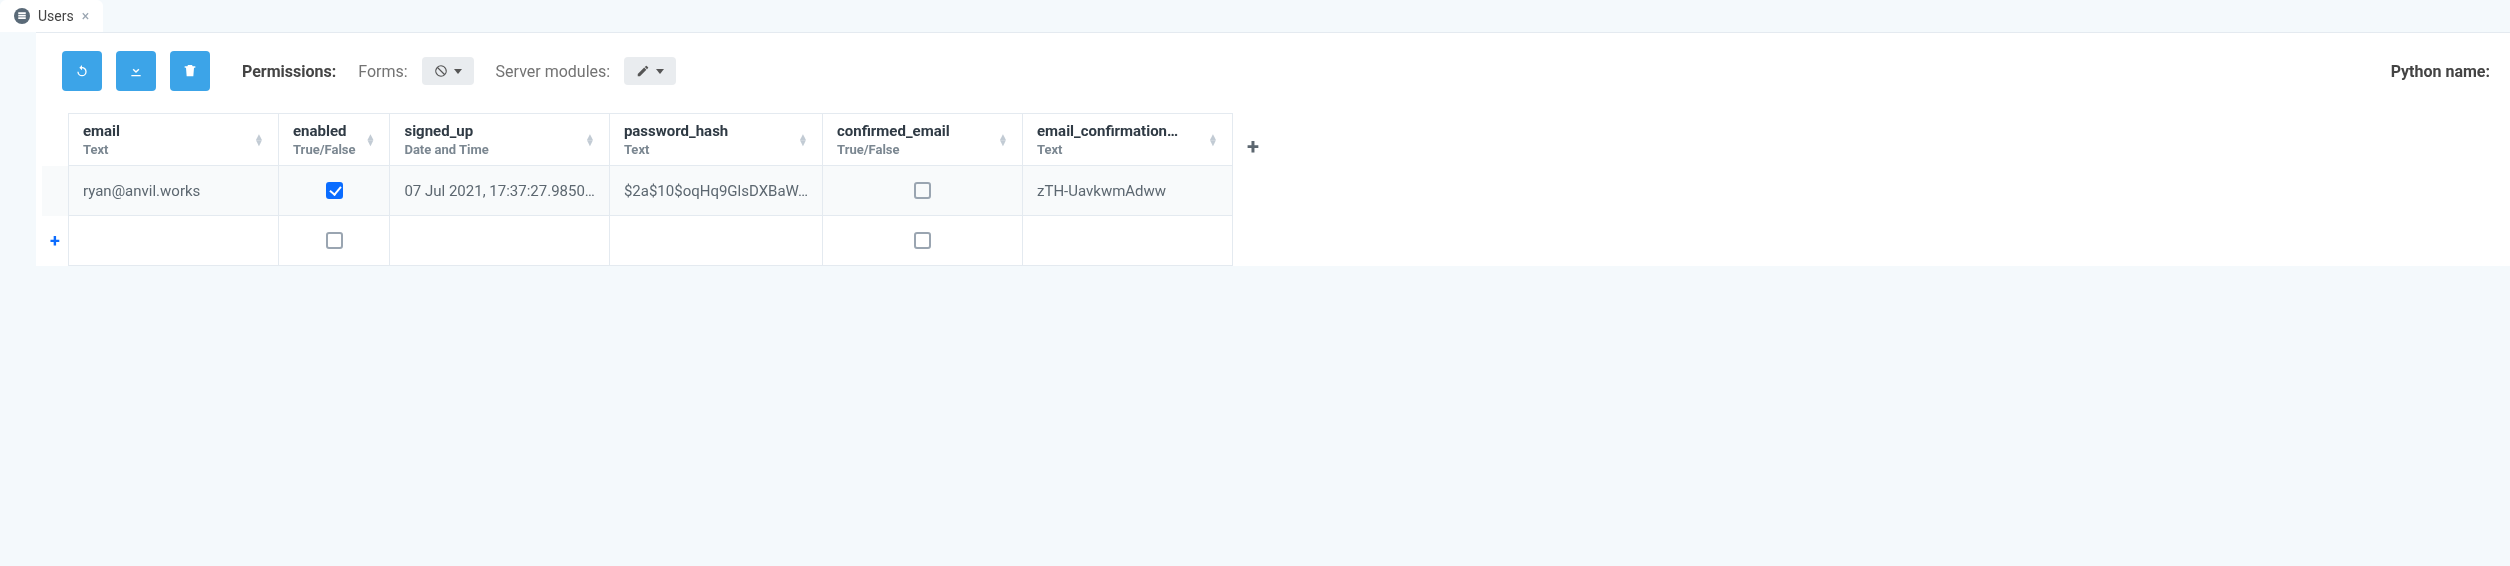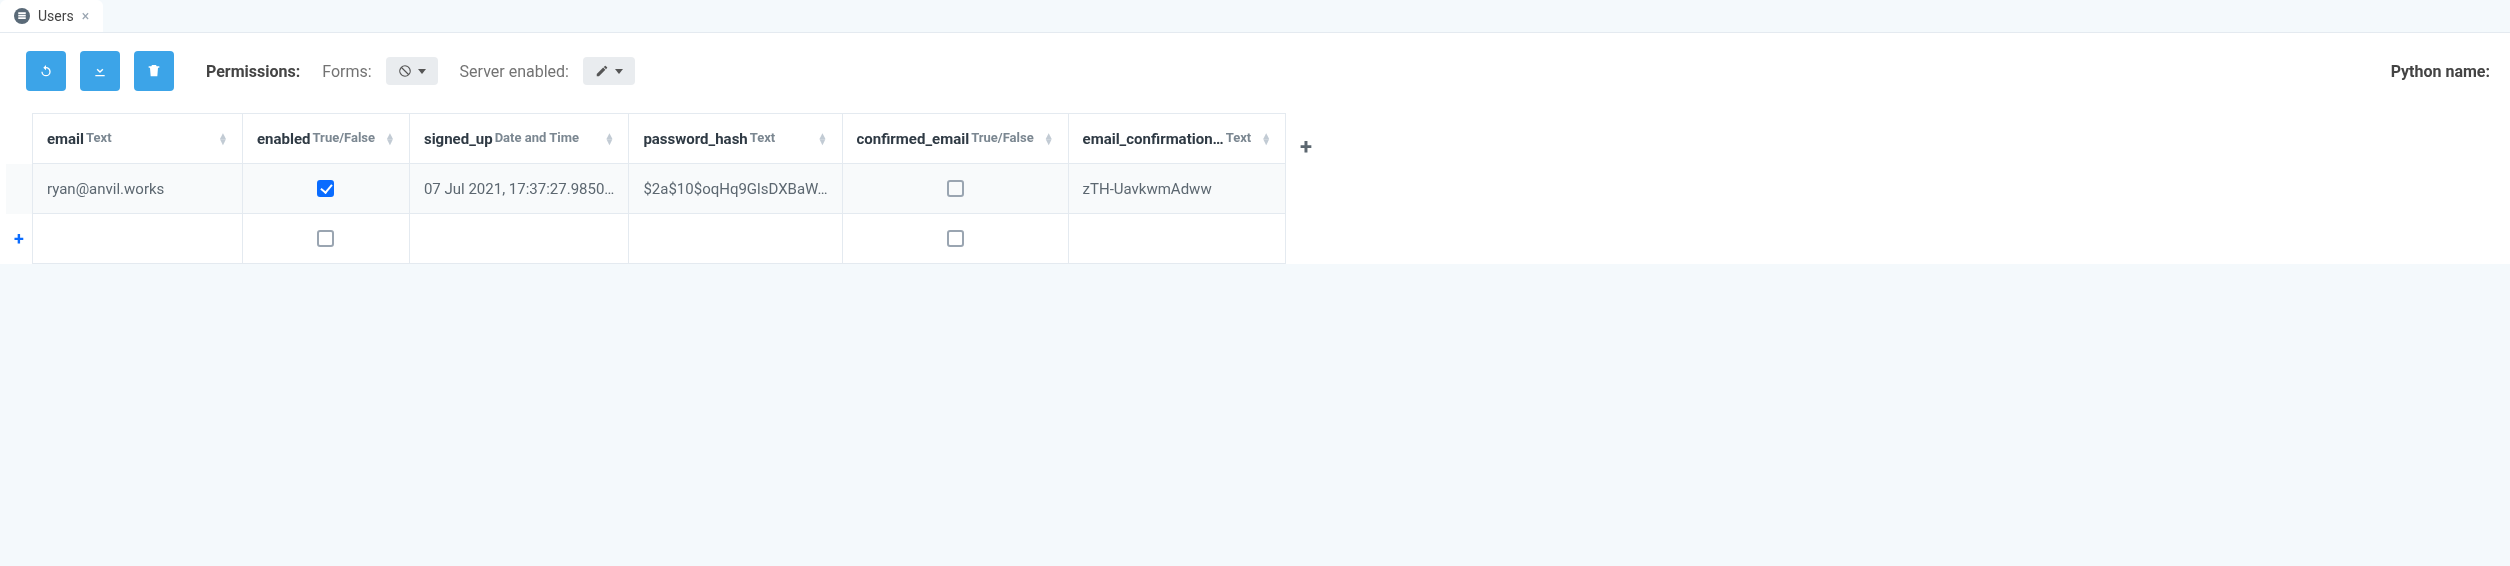--- a/index.html
+++ b/index.html
@@ -31,20 +31,21 @@
   background: #5a6a78;
   border-radius: 50%;
   display:flex;align-items:center;justify-content:center;
 }
 .tab-icon svg { width:10px;height:10px;fill:#fff;}
 .tab-close { color:#9aa5b1; cursor:pointer; font-size:14px; line-height:1;}
 .panel {
   background:#fff;
   border-top:1px solid #e4eaf0;
   padding:0;
+  margin-left:36px;
 }
 .toolbar {
   display:flex;
   align-items:center;
   gap:14px;
   padding:18px 20px 22px 26px;
 }
 .btn-primary {
   width:40px;height:40px;
   background:#3ca4e8;
@@ -89,21 +90,21 @@
   color:#0b6cff;font-weight:700;font-size:18px;cursor:pointer;height:50px;
 }
 .grid{border-collapse:collapse;}
 .grid th,.grid td{
   border:1px solid #e4eaf0;padding:0;height:50px;vertical-align:middle;
 }
 .grid th{background:#fff;text-align:left;}
 .col-head{
   display:flex;align-items:center;padding:8px 14px;position:relative;gap:10px;
 }
-.col-head-inner{display:flex;flex-direction:row;gap:2px;}
+.col-head-inner{display:flex;flex-direction:column;gap:2px;}
 .col-name{font-weight:700;color:#2f3a44;font-size:15px;white-space:nowrap;overflow:hidden;text-overflow:ellipsis;}
 .col-type{color:#7b8791;font-size:13px;}
 .sort-icons{
   margin-left:auto;color:#c2cbd4;display:flex;flex-direction:column;line-height:6px;font-size:10px;
 }
 .sort-icons span{display:block;}
 .cell{padding:0 14px;color:#5c6770;font-size:15px;white-space:nowrap;overflow:hidden;text-overflow:ellipsis;}
 .cell-center{display:flex;align-items:center;justify-content:center;height:100%;}
 .checkbox{width:17px;height:17px;border:2px solid #9aa5b1;border-radius:3px;display:inline-block;}
 .checkbox.checked{background:#0a6cff;border-color:#0a6cff;position:relative;}
@@ -161,21 +162,21 @@
     <span class="perm-label">Permissions:</span>
 
     <span class="perm-sub">Forms:</span>
     <button class="perm-btn">
       <svg viewBox="0 0 24 24">
           <path d="M12 2a10 10 0 100 20 10 10 0 000-20zm0 2a8 8 0 016.32 12.9L7.1 5.68A7.96 7.96 0 0112 4zm0 16a8 8 0 01-6.32-12.9L16.9 18.32A7.96 7.96 0 0112 20z"></path>
         </svg>
       <span class="caret-down"></span>
     </button>
 
-    <span class="perm-sub">Server enabled:</span>
+    <span class="perm-sub">Server modules:</span>
     <button class="perm-btn">
       <svg viewBox="0 0 24 24">
           <path d="M3 17.25V21h3.75L17.81 9.94l-3.75-3.75L3 17.25zM20.71 7.04a1 1 0 000-1.41l-2.34-2.34a1 1 0 00-1.41 0l-1.83 1.83 3.75 3.75 1.83-1.83z"></path>
         </svg>
       <span class="caret-down"></span>
     </button>
 
     <div class="spacer"></div>
 
 

